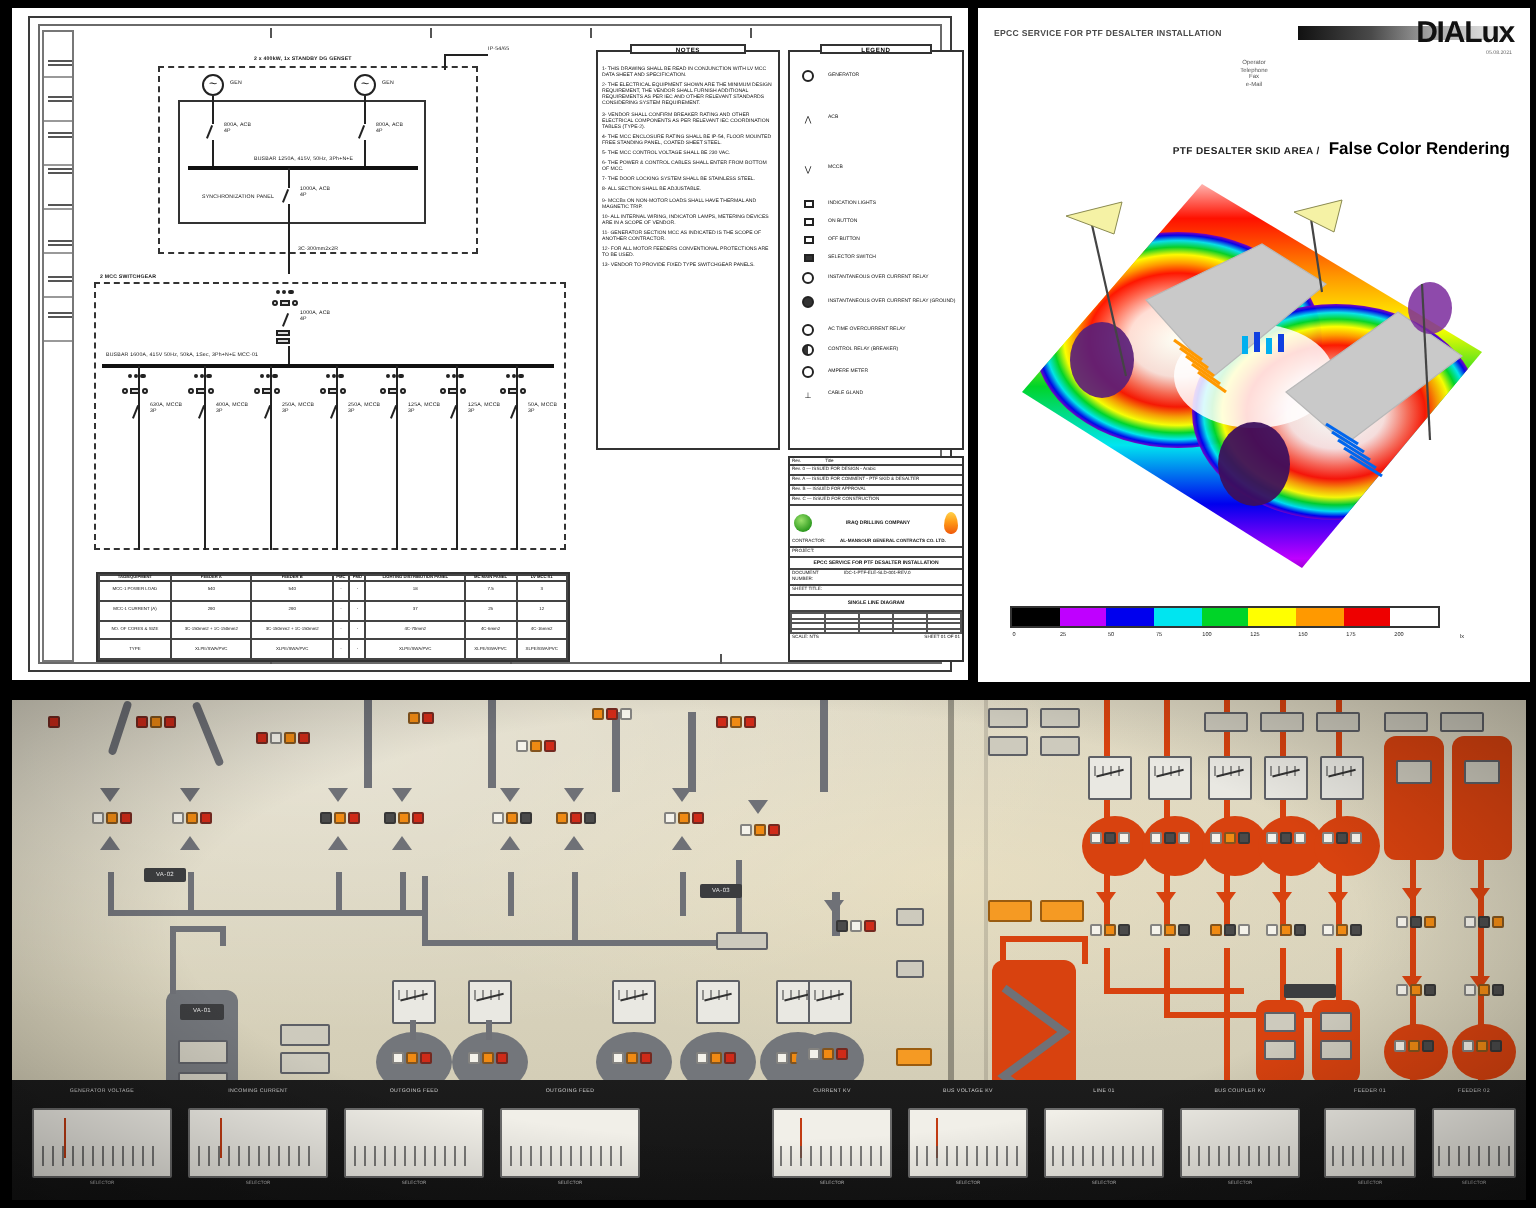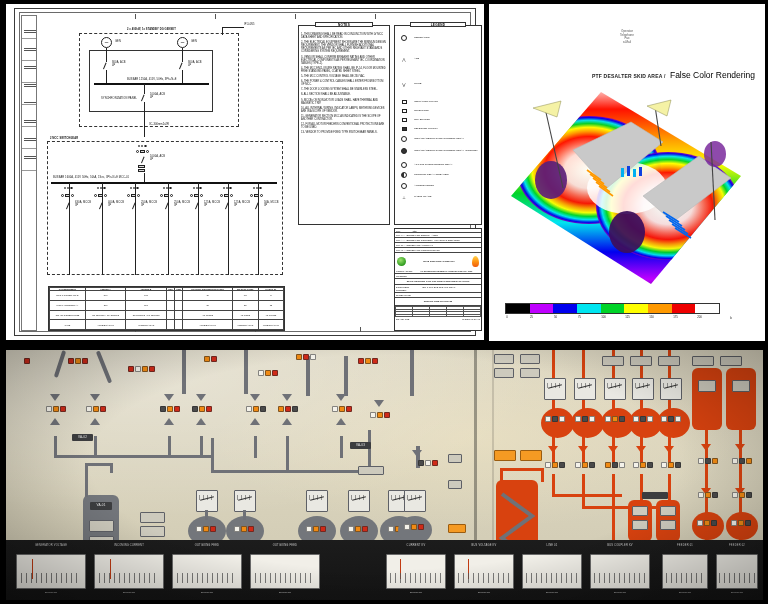--- a/index.html
+++ b/index.html
@@ -151,21 +151,21 @@
   .dx-brand .ux{ color:#111; }
   .dx-date{ position:absolute; right:1px; top:13px; font-size:2.6px; color:#666; }
   .dx-contact{
     position:absolute; left:0; right:0; top:26px; text-align:center;
     font-size:3px; color:#555; line-height:3.6px;
   }
   .dx-title{
     position:absolute; left:0; right:10px; top:60px; text-align:right;
   }
   .dx-title .small{ font-size:5px; font-weight:bold; color:#222; letter-spacing:.2px;}
-  .dx-title .big{ font-size:8.5px; font-weight:normal; color:#000; }
+  .dx-title .big{ font-size:8.5px; font-weight:bold; color:#000; }
 
   .dx-render{ position:absolute; left:14px; top:80px; width:250px; height:210px; }
   .dx-scale{ position:absolute; left:16px; bottom:16px; width:230px; height:22px; }
   .dx-bar{ display:flex; width:215px; height:11px; border:1px solid #333;}
   .dx-bar span{ flex:1 1 0; display:block; }
   .dx-ticks{ position:relative; width:215px; height:8px; }
   .dx-ticks span{ position:absolute; font-size:2.8px; color:#222; transform:translateX(-50%); top:1px;}
   .dx-unit{ position:absolute; left:225px; top:13px; font-size:2.8px; color:#222;}
 
   
@@ -664,20 +664,26 @@
               </tr>
             </tbody>
           </table>
         </div>
 
       </div>
     </div>
 
     <div class="panelB">
 
+      <div class="dx-head">
+        <div class="dx-proj">EPCC SERVICE FOR PTF DESALTER INSTALLATION</div>
+        <div class="dx-grad"></div>
+        <div class="dx-brand"><span>DIAL</span><span class="ux">ux</span></div>
+        <div class="dx-date">05.08.2021</div>
+      </div>
 
       <div class="dx-contact">
         <div>Operator</div>
         <div>Telephone</div>
         <div>Fax</div>
         <div>e-Mail</div>
       </div>
 
       <div class="dx-title">
         <span class="small">PTF DESALTER SKID AREA /</span>

